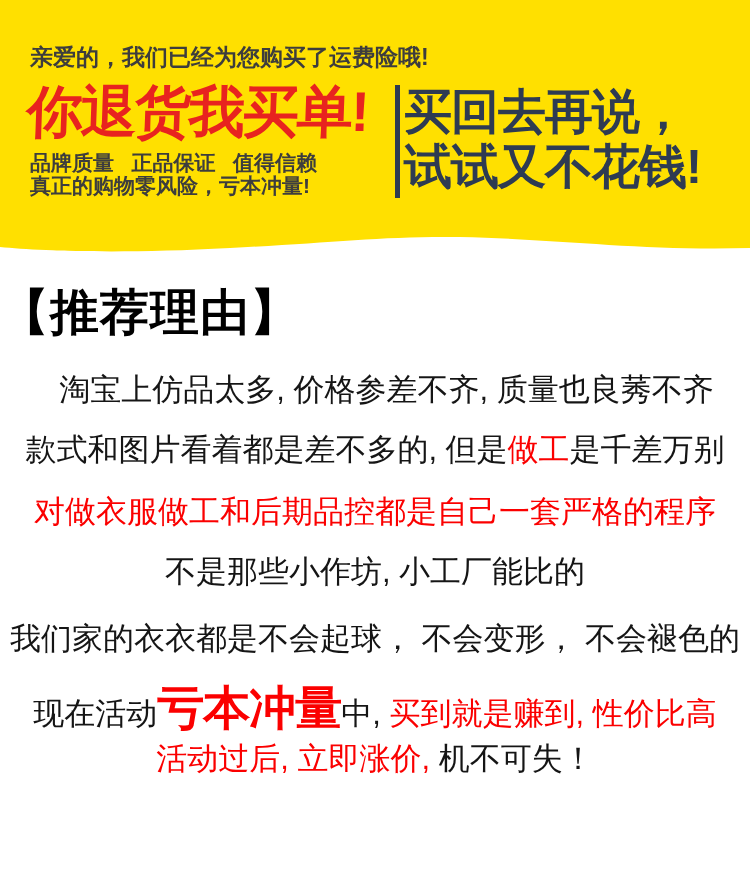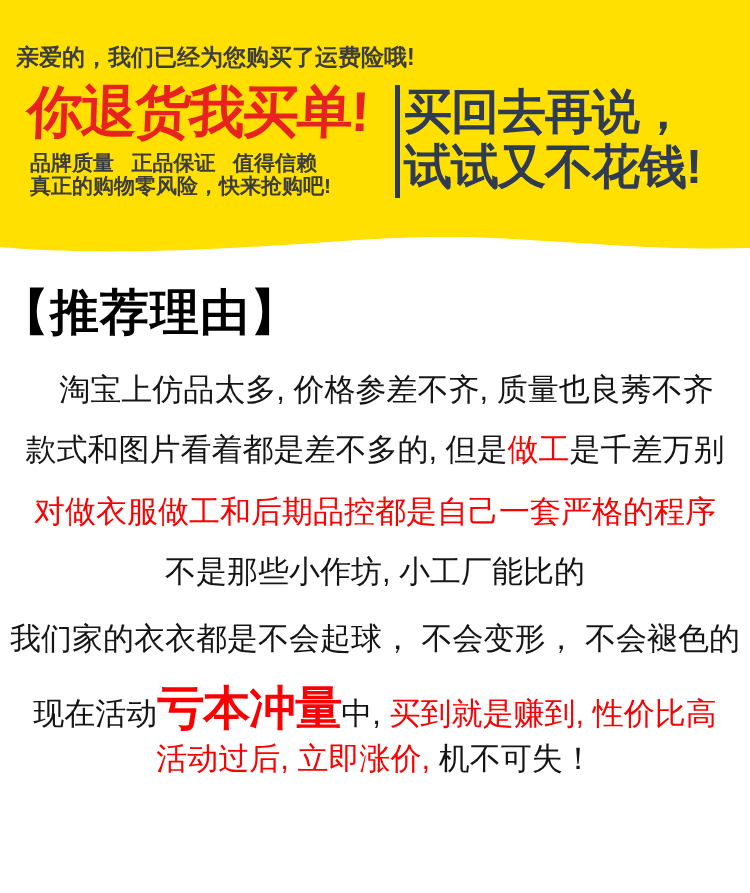--- a/index.html
+++ b/index.html
@@ -25,21 +25,21 @@
 
   
   .banner {
     position: relative;
     width: 750px;
     height: 235px;
     background: var(--yellow);
   }
   .notice {
     position: absolute;
-    left: 16px;
+    left: 30px;
     top: 42px;
     font-size: 23px;
     font-weight: 700;
     color: var(--notice-dark);
     letter-spacing: 0px;
     white-space: nowrap;
   }
   .headline {
     position: absolute;
     left: 26px;
@@ -138,21 +138,21 @@
 </style>
 </head>
 <body>
 
 <div class="page">
 
   <div class="banner">
     <div class="notice">亲爱的，我们已经为您购买了运费险哦!</div>
     <div class="headline">你退货我买单!</div>
     <div class="sub1">品牌质量   正品保证   值得信赖</div>
-    <div class="sub2">真正的购物零风险，快来抢购吧!</div>
+    <div class="sub2">真正的购物零风险，亏本冲量!</div>
     <div class="divider"></div>
     <div class="right-slogan">
       <div>买回去再说，</div>
       <div>试试又不花钱!</div>
     </div>
   </div>
 
   <svg class="wave" viewBox="0 0 750 24" preserveAspectRatio="none" aria-hidden="true">
     <path d="M0,12 C40,16 120,19 230,13 C330,8 380,1 460,2 C560,4 640,16 750,13 L750,0 L0,0 Z"></path>
   </svg>

